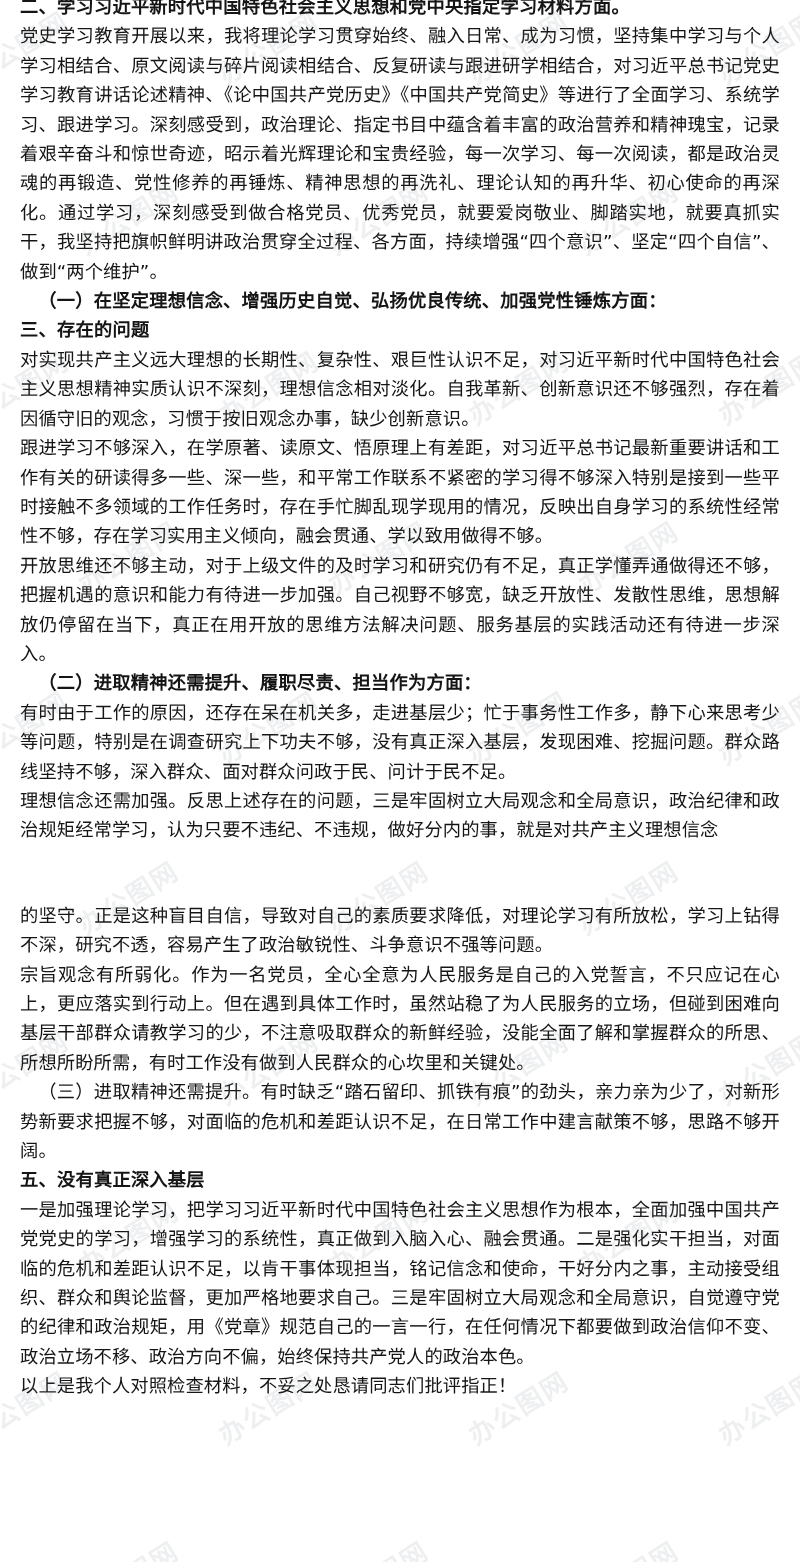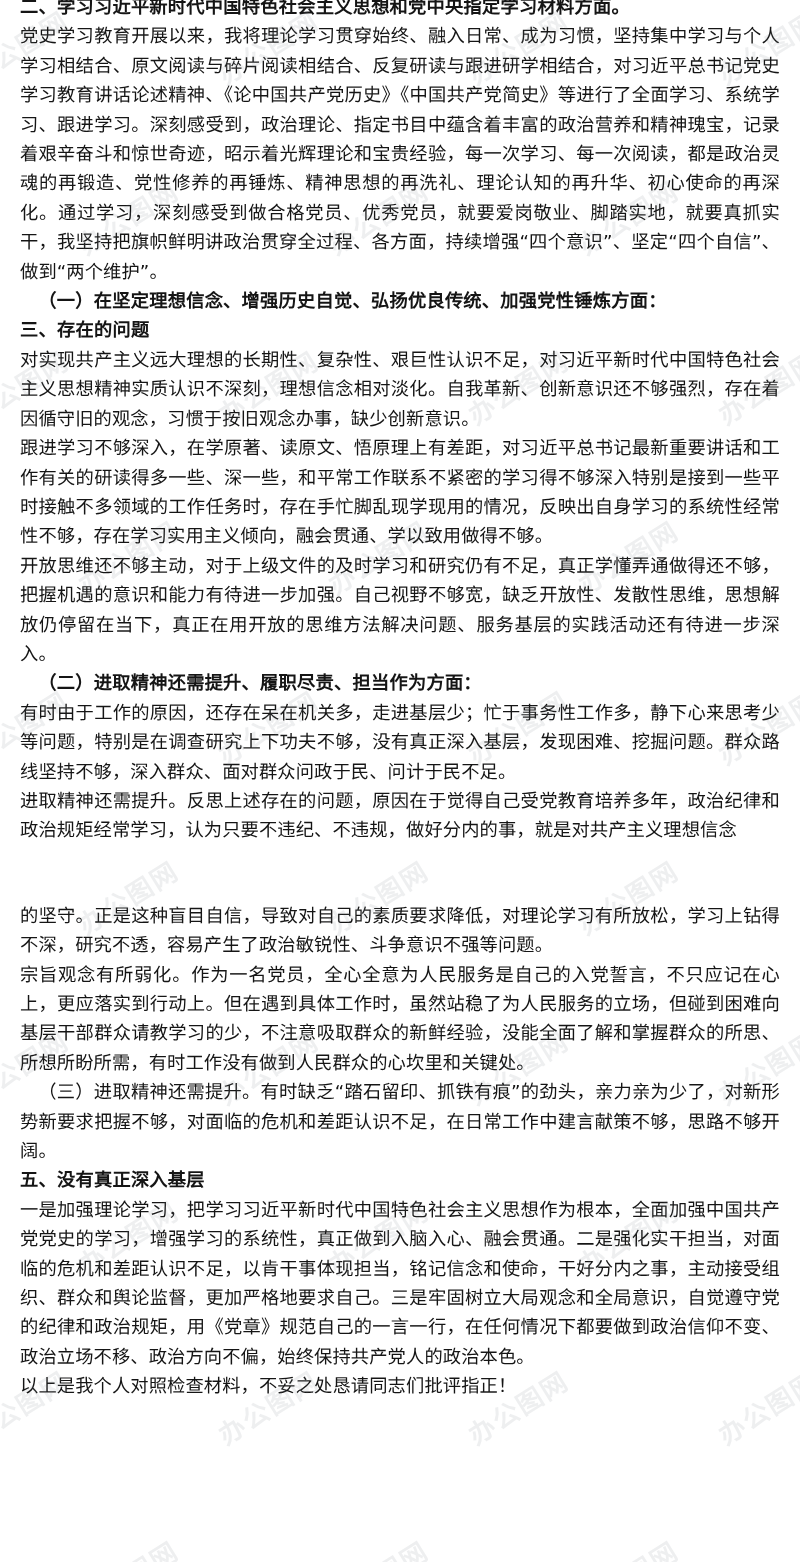--- a/index.html
+++ b/index.html
@@ -130,21 +130,21 @@
     <div class="col" id="doc-col">
         <p class="heading clipped-top">二、学习习近平新时代中国特色社会主义思想和党中央指定学习材料方面。</p>
         <p class="body">党史学习教育开展以来，我将理论学习贯穿始终、融入日常、成为习惯，坚持集中学习与个人学习相结合、原文阅读与碎片阅读相结合、反复研读与跟进研学相结合，对习近平总书记党史学习教育讲话论述精神、《论中国共产党历史》《中国共产党简史》等进行了全面学习、系统学习、跟进学习。深刻感受到，政治理论、指定书目中蕴含着丰富的政治营养和精神瑰宝，记录着艰辛奋斗和惊世奇迹，昭示着光辉理论和宝贵经验，每一次学习、每一次阅读，都是政治灵魂的再锻造、党性修养的再锤炼、精神思想的再洗礼、理论认知的再升华、初心使命的再深化。通过学习，深刻感受到做合格党员、优秀党员，就要爱岗敬业、脚踏实地，就要真抓实干，我坚持把旗帜鲜明讲政治贯穿全过程、各方面，持续增强“四个意识”、坚定“四个自信”、做到“两个维护”。</p>
         <p class="heading indent1">（一）在坚定理想信念、增强历史自觉、弘扬优良传统、加强党性锤炼方面：</p>
         <p class="heading">三、存在的问题</p>
         <p class="body">对实现共产主义远大理想的长期性、复杂性、艰巨性认识不足，对习近平新时代中国特色社会主义思想精神实质认识不深刻，理想信念相对淡化。自我革新、创新意识还不够强烈，存在着因循守旧的观念，习惯于按旧观念办事，缺少创新意识。</p>
         <p class="body">跟进学习不够深入，在学原著、读原文、悟原理上有差距，对习近平总书记最新重要讲话和工作有关的研读得多一些、深一些，和平常工作联系不紧密的学习得不够深入特别是接到一些平时接触不多领域的工作任务时，存在手忙脚乱现学现用的情况，反映出自身学习的系统性经常性不够，存在学习实用主义倾向，融会贯通、学以致用做得不够。</p>
         <p class="body">开放思维还不够主动，对于上级文件的及时学习和研究仍有不足，真正学懂弄通做得还不够，把握机遇的意识和能力有待进一步加强。自己视野不够宽，缺乏开放性、发散性思维，思想解放仍停留在当下，真正在用开放的思维方法解决问题、服务基层的实践活动还有待进一步深入。</p>
         <p class="heading indent1">（二）进取精神还需提升、履职尽责、担当作为方面：</p>
         <p class="body">有时由于工作的原因，还存在呆在机关多，走进基层少；忙于事务性工作多，静下心来思考少等问题，特别是在调查研究上下功夫不够，没有真正深入基层，发现困难、挖掘问题。群众路线坚持不够，深入群众、面对群众问政于民、问计于民不足。</p>
-        <p class="body">进取精神还需提升。反思上述存在的问题，原因在于觉得自己受党教育培养多年，政治纪律和政治规矩经常学习，认为只要不违纪、不违规，做好分内的事，就是对共产主义理想信念</p>
+        <p class="body">理想信念还需加强。反思上述存在的问题，三是牢固树立大局观念和全局意识，政治纪律和政治规矩经常学习，认为只要不违纪、不违规，做好分内的事，就是对共产主义理想信念</p>
         <div class="page-gap"></div>
         <p class="body">的坚守。正是这种盲目自信，导致对自己的素质要求降低，对理论学习有所放松，学习上钻得不深，研究不透，容易产生了政治敏锐性、斗争意识不强等问题。</p>
         <p class="body">宗旨观念有所弱化。作为一名党员，全心全意为人民服务是自己的入党誓言，不只应记在心上，更应落实到行动上。但在遇到具体工作时，虽然站稳了为人民服务的立场，但碰到困难向基层干部群众请教学习的少，不注意吸取群众的新鲜经验，没能全面了解和掌握群众的所思、所想所盼所需，有时工作没有做到人民群众的心坎里和关键处。</p>
         <p class="body indent1">（三）进取精神还需提升。有时缺乏“踏石留印、抓铁有痕”的劲头，亲力亲为少了，对新形势新要求把握不够，对面临的危机和差距认识不足，在日常工作中建言献策不够，思路不够开阔。</p>
         <p class="heading">五、没有真正深入基层</p>
         <p class="body">一是加强理论学习，把学习习近平新时代中国特色社会主义思想作为根本，全面加强中国共产党党史的学习，增强学习的系统性，真正做到入脑入心、融会贯通。二是强化实干担当，对面临的危机和差距认识不足，以肯干事体现担当，铭记信念和使命，干好分内之事，主动接受组织、群众和舆论监督，更加严格地要求自己。三是牢固树立大局观念和全局意识，自觉遵守党的纪律和政治规矩，用《党章》规范自己的一言一行，在任何情况下都要做到政治信仰不变、政治立场不移、政治方向不偏，始终保持共产党人的政治本色。</p>
         <p class="body">以上是我个人对照检查材料，不妥之处恳请同志们批评指正！</p>
         <div class="tail-space"></div>
       </div>
   </div>

